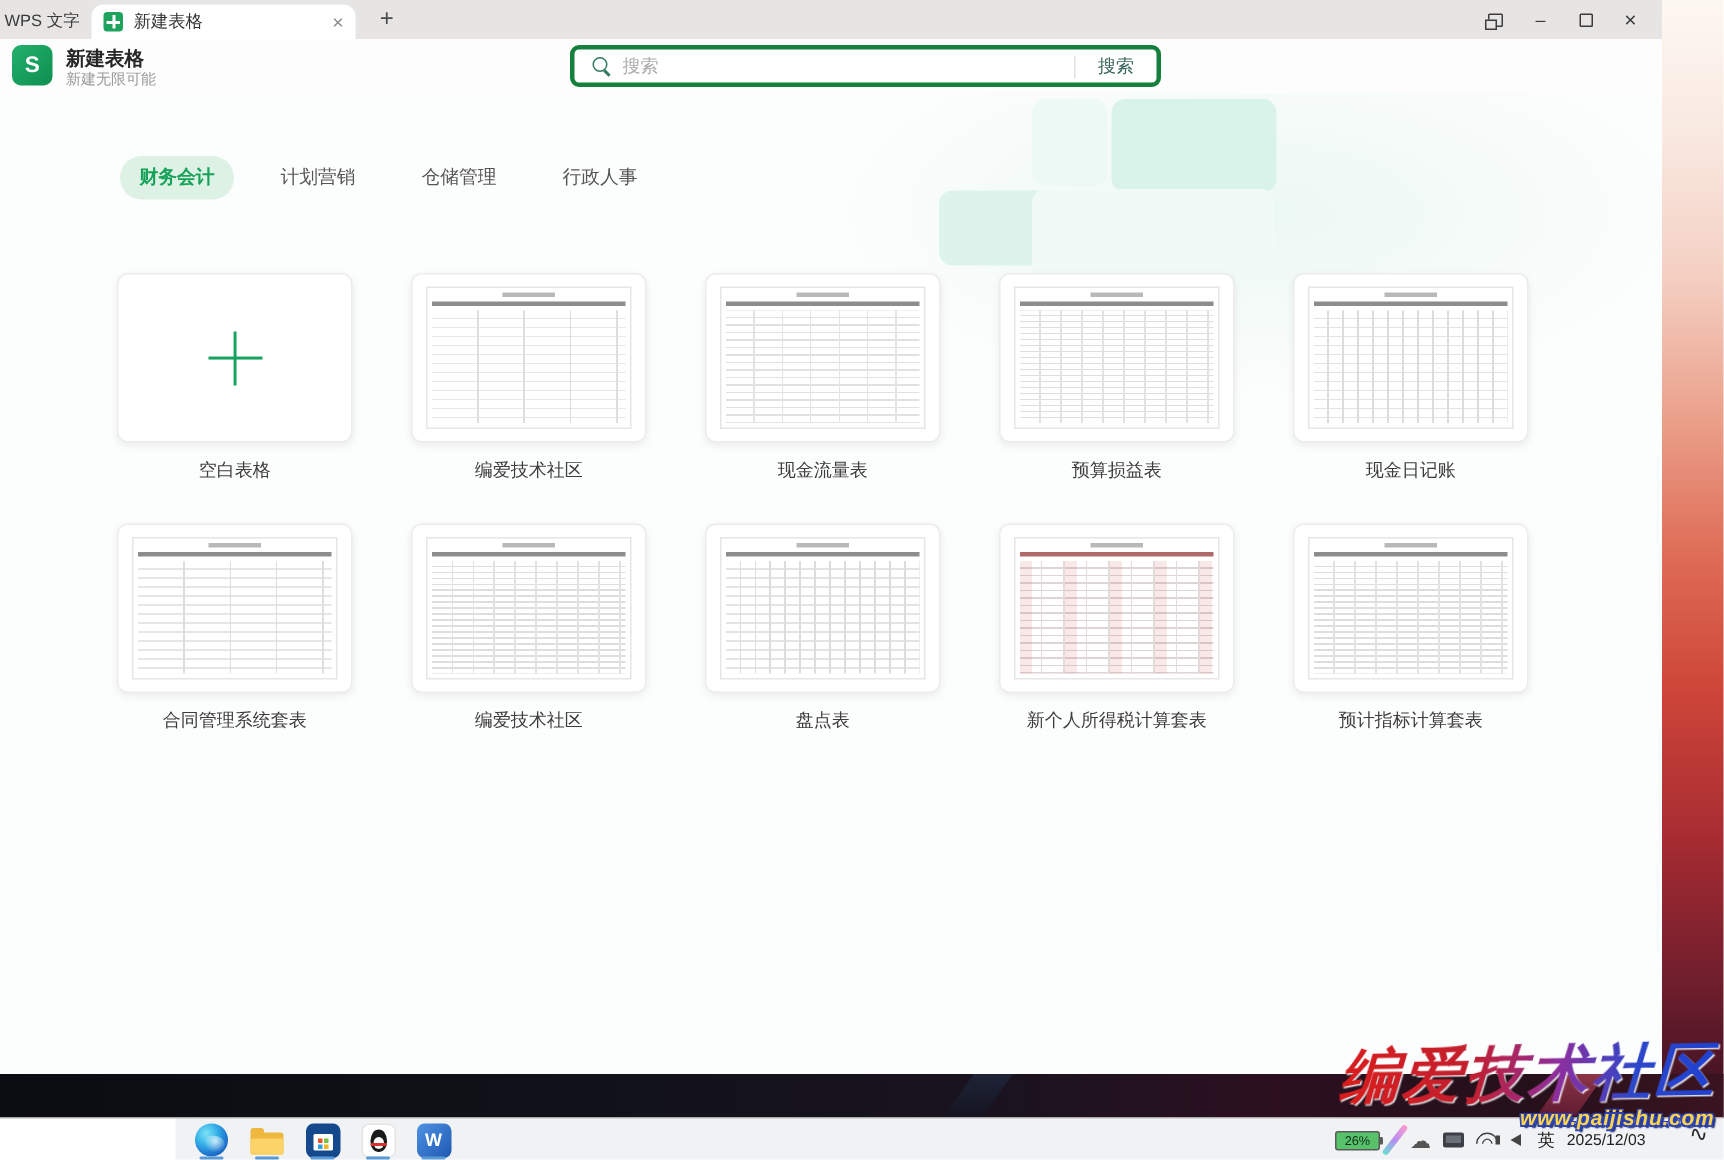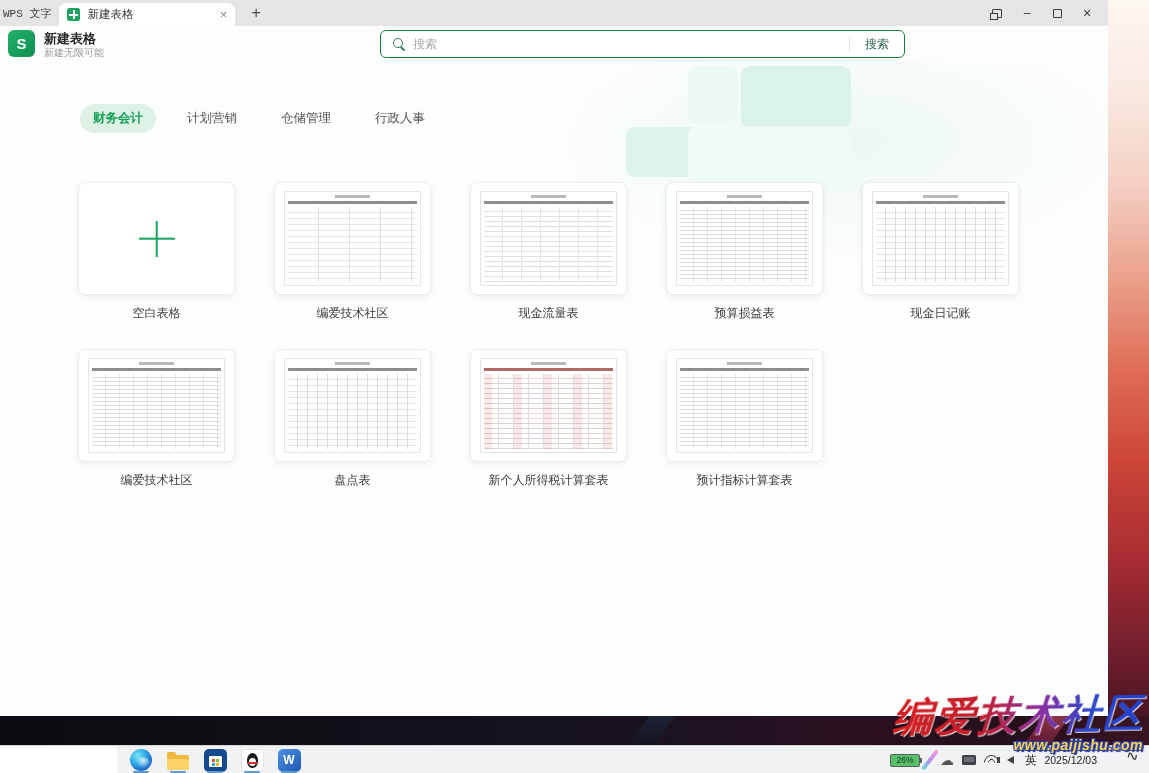--- a/index.html
+++ b/index.html
@@ -15,21 +15,21 @@
   .slash { position:absolute; top:714px; width:26px; height:30px; transform:skewX(-35deg); opacity:.55; }
   .slash.s1 { left:640px; background:linear-gradient(180deg,#23324d,#101622); }
   .slash.s2 { left:1035px; background:linear-gradient(180deg,#e2566e,#8c2340); }
 
   
   .window { position:absolute; left:0; top:0; width:1108px; height:716px; background:#fbfdfd; }
 
   
   .tabbar { position:absolute; left:0; top:0; width:100%; height:26px; background:#e7e5e4;
     display:flex; align-items:center; }
-  .app-label { margin-left:3px; font-size:11px; color:#3a3a3a; white-space:nowrap;font-family:Liberation Mono, monospace; }
+  .app-label { margin-left:3px; font-size:11px; color:#3a3a3a; white-space:nowrap; }
   .tab { align-self:flex-end; height:23px; width:176px; margin-left:8px; background:#fff;
     border-radius:8px 8px 0 0; display:flex; align-items:center; padding:0 8px; gap:7px; }
   .tab-icon { width:13px; height:13px; background:#1ea35e; border-radius:2.5px; position:relative; flex:0 0 auto; }
   .tab-icon::before, .tab-icon::after { content:""; position:absolute; background:#fff; }
   .tab-icon::before { left:6px; top:2px; width:1.5px; height:9px; }
   .tab-icon::after { left:2px; top:6px; width:9px; height:1.5px; }
   .tab-title { font-size:11.5px; color:#333; flex:1; overflow:hidden; white-space:nowrap; }
   .tab-close { color:#8a8a8a; font-size:13px; line-height:1; cursor:default; }
   .newtab-btn { margin-left:16px; font-size:16px; color:#4c4c4c; line-height:1; }
   .win-controls { margin-left:auto; margin-right:6px; display:flex; align-items:center; }
@@ -40,22 +40,22 @@
   .wc-max-shape { width:9px; height:9px; border:1.2px solid #3c3c3c; border-radius:1px; }
   .wc-close { font-size:14px; }
 
   
   .headerbar { position:absolute; left:0; top:26px; width:100%; height:36px; background:#fdfdfd; }
   .logo { position:absolute; left:8px; top:4px; width:27px; height:27px; border-radius:6px;
     background:linear-gradient(135deg,#23b06b,#0e8f51); color:#fff; font-weight:bold; font-size:15px;
     display:flex; align-items:center; justify-content:center; }
   .hdr-title { position:absolute; left:44px; top:4px; font-size:13px; font-weight:bold; color:#262626; }
   .hdr-sub { position:absolute; left:44px; top:20px; font-size:10px; color:#9a9a9a; }
-  .searchbar { position:absolute; left:380px; top:4px; width:525px; height:28px; background:#fff;
-    border:1px solid #15803d; border-radius:6px; display:flex; align-items:center; }
+  .searchbar { position:absolute; left:380px; top:4px; width:394px; height:28px; background:#fff;
+    border:3px solid #15803d; border-radius:6px; display:flex; align-items:center; }
   .search-glass { width:12px; height:12px; margin:0 8px 0 12px; position:relative; flex:0 0 auto; }
   .search-glass::before { content:""; position:absolute; left:0; top:0; width:8px; height:8px;
     border:1.6px solid #2f7a62; border-radius:50%; }
   .search-glass::after { content:""; position:absolute; left:8px; top:8px; width:5px; height:1.6px;
     background:#2f7a62; transform:rotate(45deg); transform-origin:left center; }
   .search-input { flex:1; border:none; outline:none; font-size:12px; color:#333; background:transparent; }
   .search-input::placeholder { color:#ababab; }
   .search-div { width:1px; height:15px; background:#e2e2e2; }
   .search-btn { padding:0 15px; font-size:12px; color:#37655a; background:none; border:none; cursor:pointer; }
 
@@ -268,20 +268,30 @@
               <i class="sb"></i>
             </div>
         </div>
         <span class="card-label">现金日记账</span>
       </div>
     </div>
 
     <div class="cards-row row2">
       <div class="card-cell">
         <div class="card">
+          <div class="sheet sparse">
+              <i class="st"></i>
+              <i class="sh"></i>
+              <i class="sb"></i>
+            </div>
+        </div>
+        <span class="card-label">合同管理系统套表</span>
+      </div>
+      <div class="card-cell">
+        <div class="card">
           <div class="sheet dense">
               <i class="st"></i>
               <i class="sh"></i>
               <i class="sb"></i>
             </div>
         </div>
         <span class="card-label">编爱技术社区</span>
       </div>
       <div class="card-cell">
         <div class="card">

